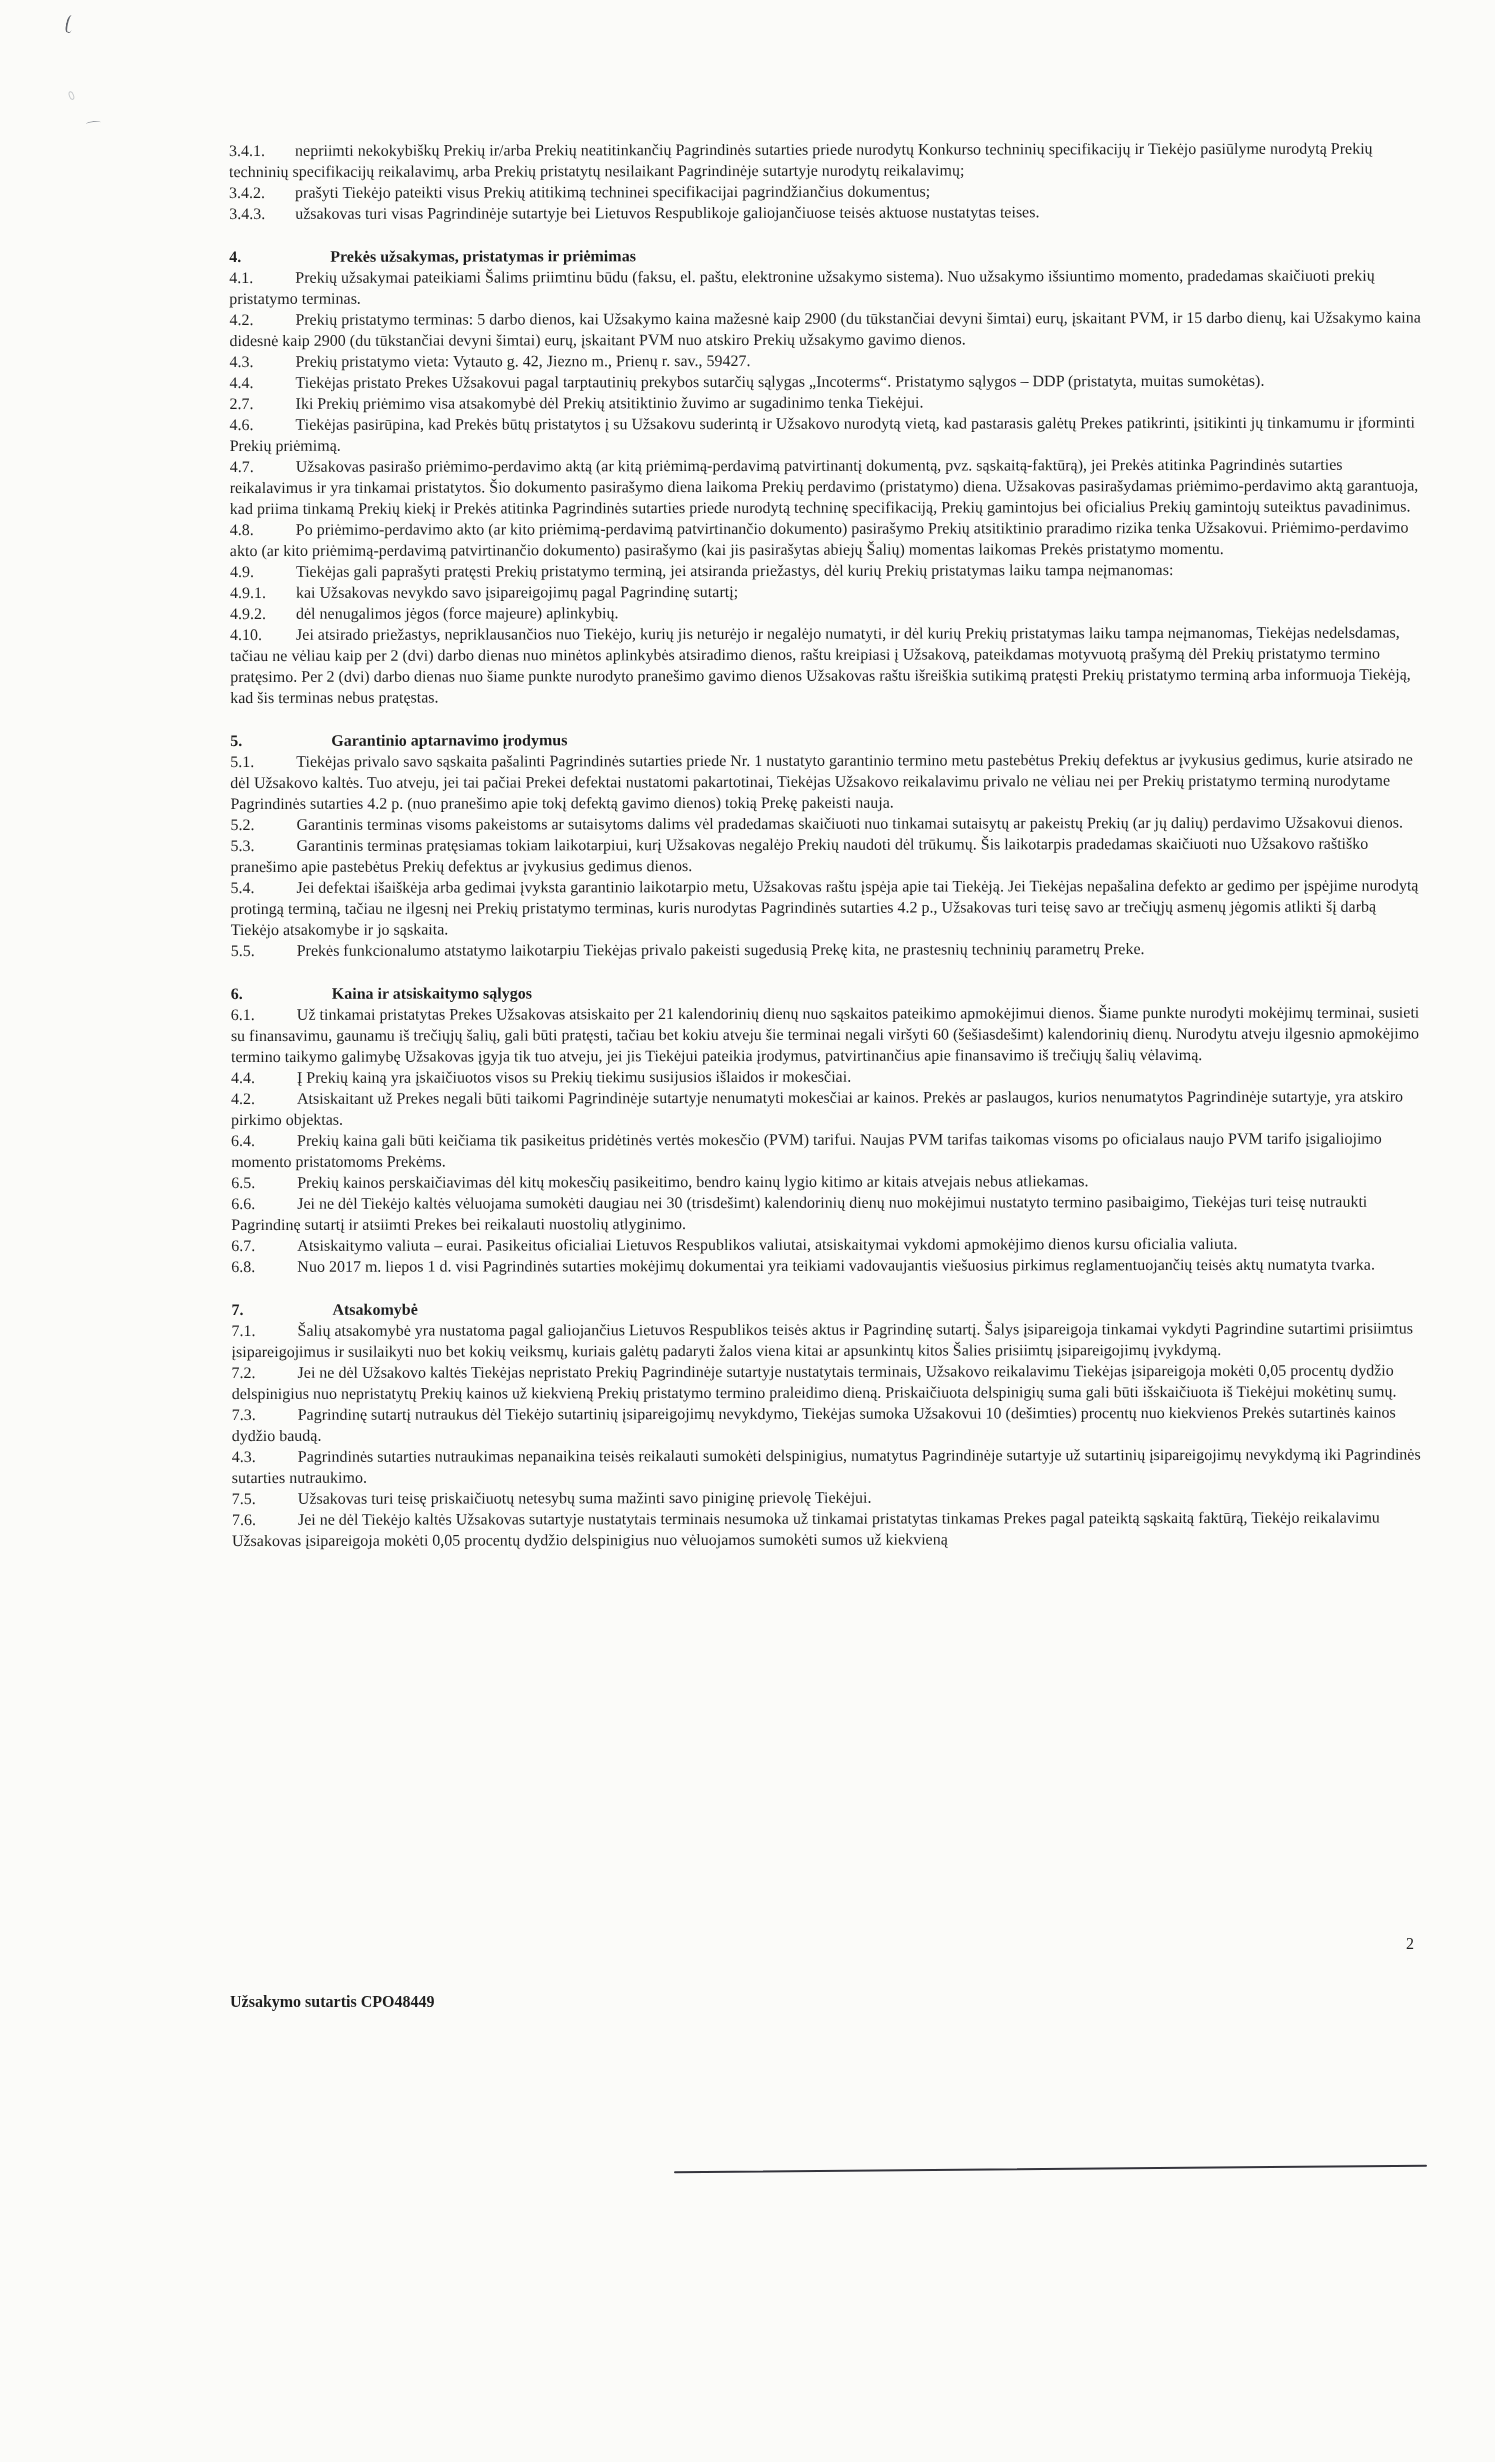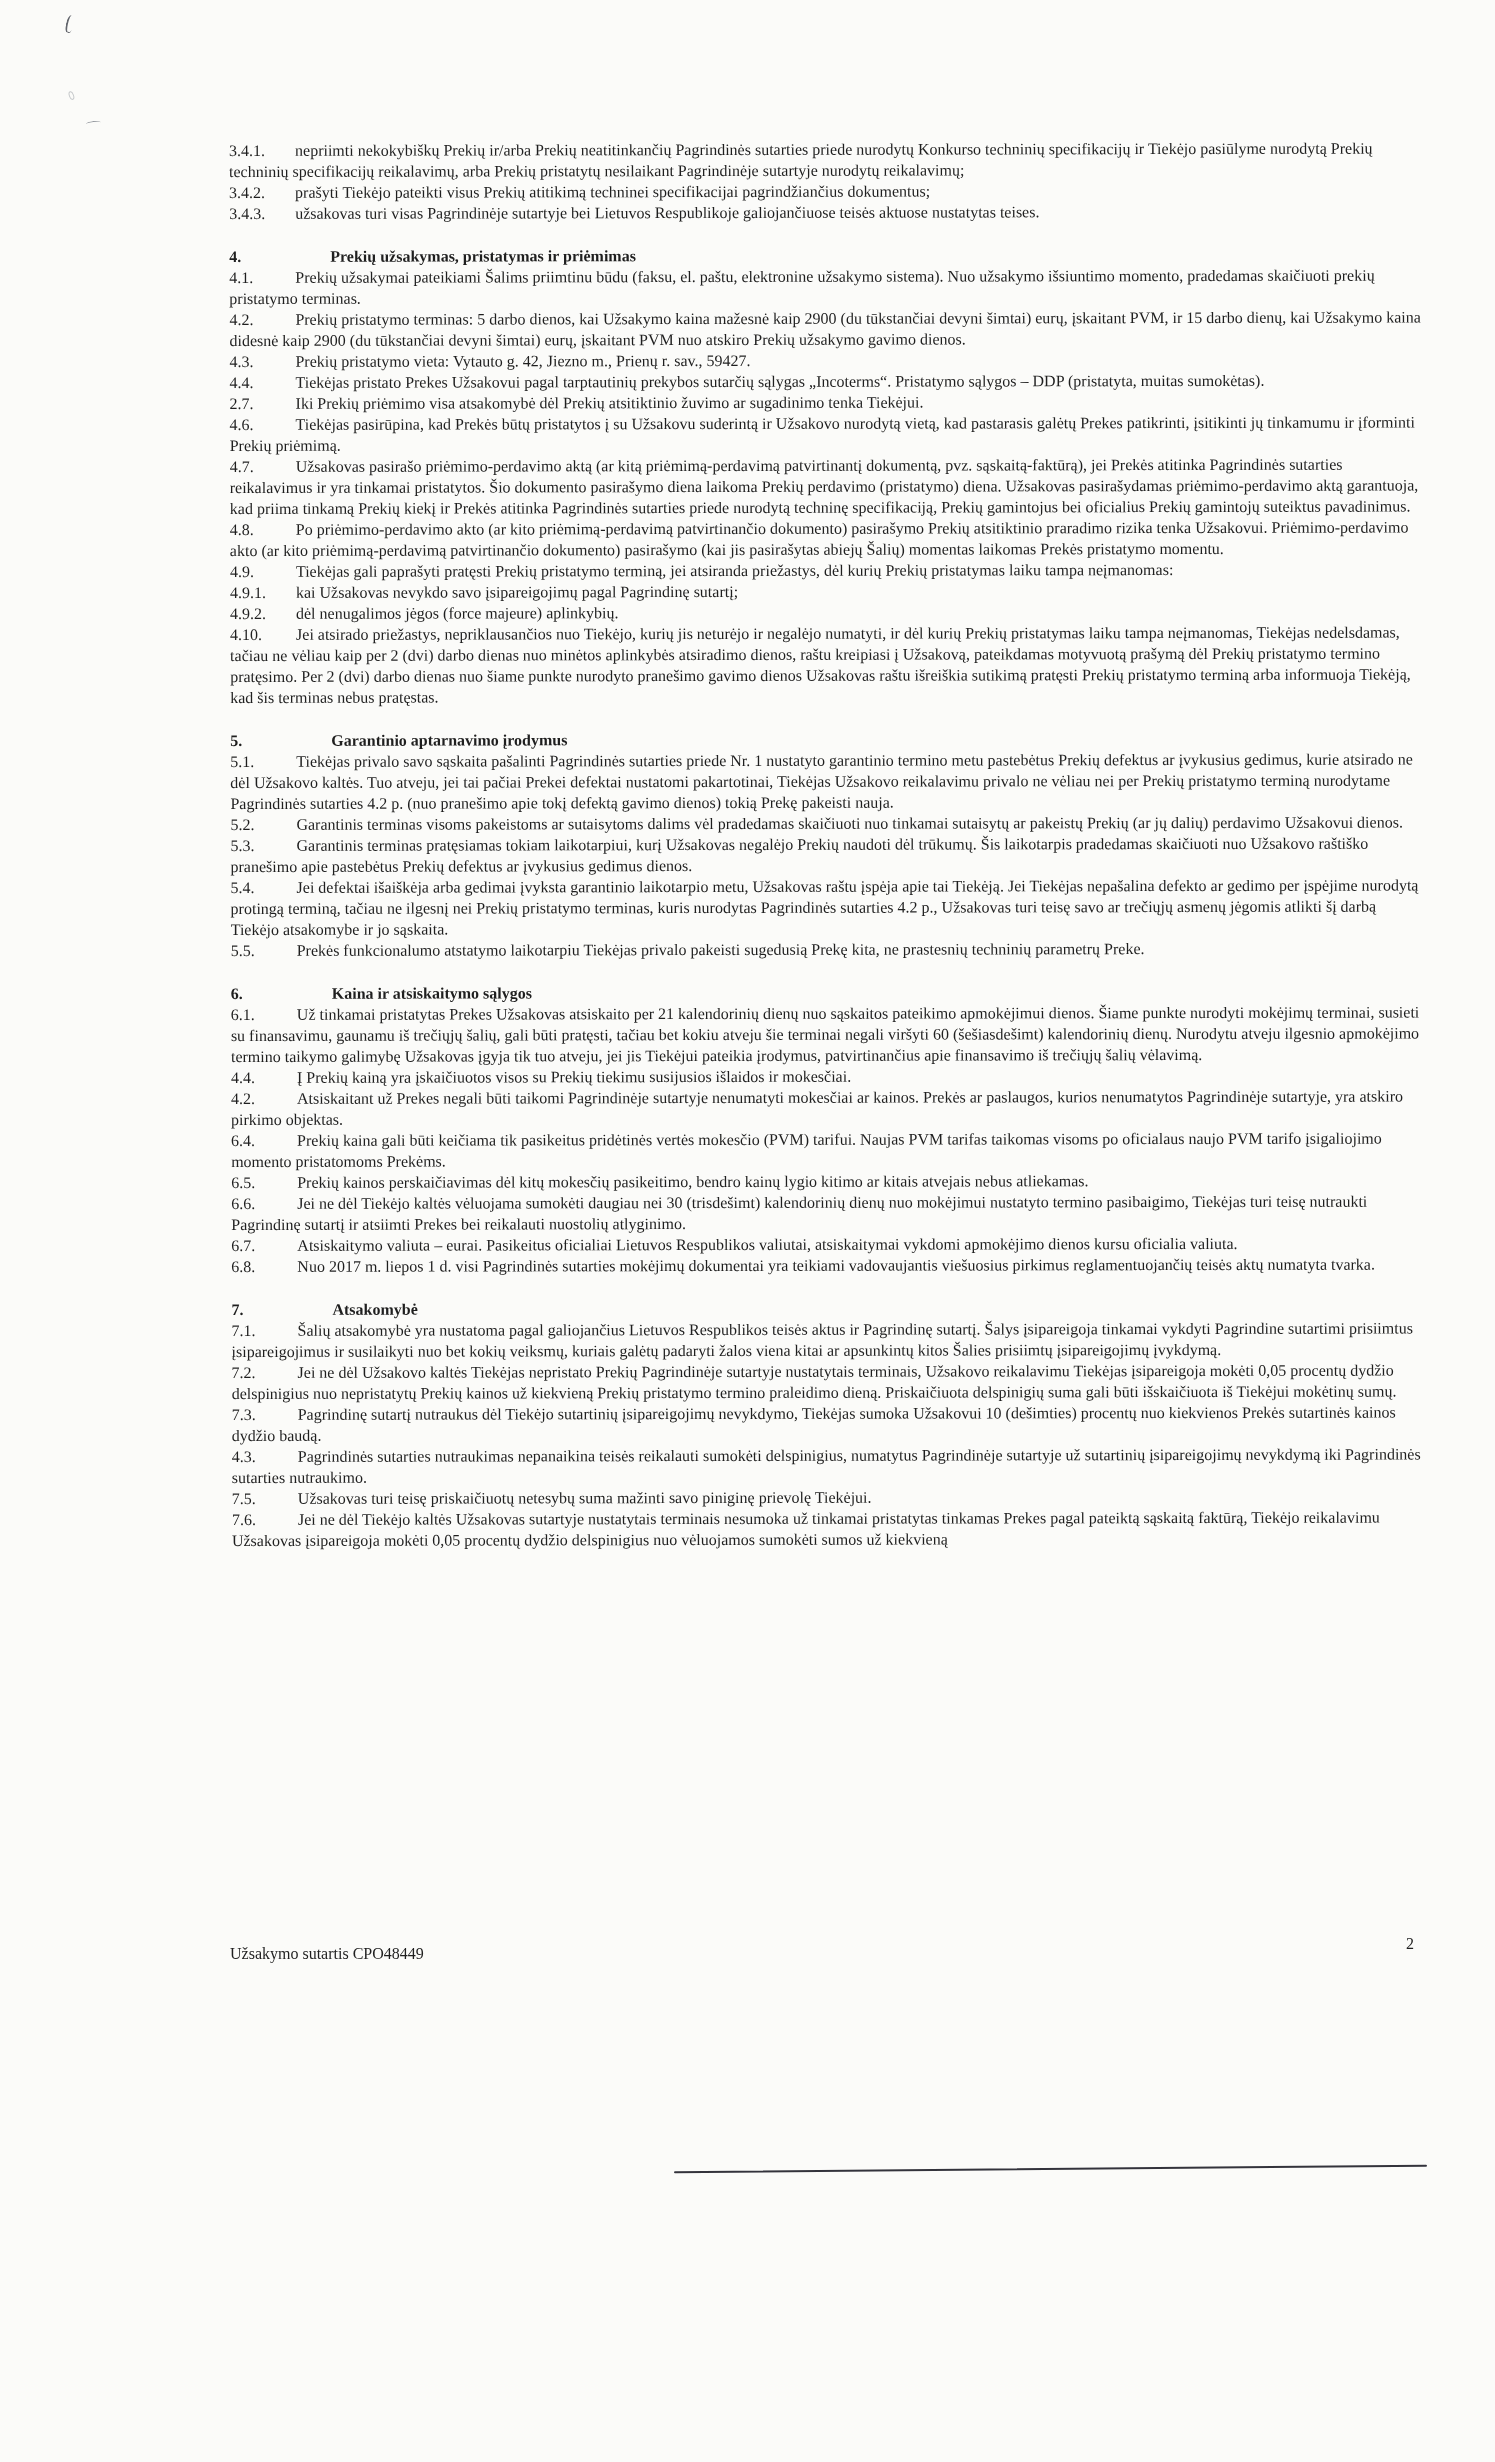--- a/index.html
+++ b/index.html
@@ -16,21 +16,21 @@
   .doc {
     position: absolute; left: 229px; top: 140px; width: 1196px;
     font-size: 16px; line-height: 21px;
     transform: rotate(-0.12deg); transform-origin: top left;
   }
   .clause { margin: 0; }
   .cnum { display: inline-block; min-width: 66px; }
   .section { margin-top: 22px; }
   .section-heading { margin: 0; font-weight: bold; }
   .hnum { display: inline-block; min-width: 101px; }
-  .footer-left { position: absolute; left: 230px; top: 1945px; font-size: 16px; }
+  .footer-left { position: absolute; left: 230px; top: 1993px; font-size: 16px; font-weight: bold; }
   .page-number { position: absolute; left: 1406px; top: 1935px; font-size: 16px; }
   .scan-line {
     position: absolute; left: 674px; top: 2168px; width: 753px; height: 2.3px;
     background: #33333c; border-radius: 1.2px; transform: rotate(-0.5deg);
   }
   .mark { position: absolute; }
   .mark1 {
     left: 66px; top: 15.2px; width: 7px; height: 17.6px;
     border-left: 2.1px solid #63666d; border-bottom: 1.2px solid #63666d;
     border-radius: 70% 30% 40% 60%; transform: rotate(12deg);
@@ -50,21 +50,21 @@
 <div class="sheet">
   <div class="mark mark1"></div>
   <div class="mark mark2"></div>
   <div class="mark mark3"></div>
 
   <div class="doc">
       <p class="clause"><span class="cnum">3.4.1.</span><span class="ctext">nepriimti nekokybiškų Prekių ir/arba Prekių neatitinkančių Pagrindinės sutarties priede nurodytų Konkurso techninių specifikacijų ir Tiekėjo pasiūlyme nurodytą Prekių techninių specifikacijų reikalavimų, arba Prekių pristatytų nesilaikant Pagrindinėje sutartyje nurodytų reikalavimų;</span></p>
       <p class="clause"><span class="cnum">3.4.2.</span><span class="ctext">prašyti Tiekėjo pateikti visus Prekių atitikimą techninei specifikacijai pagrindžiančius dokumentus;</span></p>
       <p class="clause"><span class="cnum">3.4.3.</span><span class="ctext">užsakovas turi visas Pagrindinėje sutartyje bei Lietuvos Respublikoje galiojančiuose teisės aktuose nustatytas teises.</span></p>
       <div class="section">
-        <p class="section-heading"><span class="hnum">4.</span><span>Prekių užsakymas, pristatymas ir priėmimas</span></p>
+        <p class="section-heading"><span class="hnum">4.</span><span>Prekės užsakymas, pristatymas ir priėmimas</span></p>
         <p class="clause"><span class="cnum">4.1.</span><span class="ctext">Prekių užsakymai pateikiami Šalims priimtinu būdu (faksu, el. paštu, elektronine užsakymo sistema). Nuo užsakymo išsiuntimo momento, pradedamas skaičiuoti prekių pristatymo terminas.</span></p>
         <p class="clause"><span class="cnum">4.2.</span><span class="ctext">Prekių pristatymo terminas: 5 darbo dienos, kai Užsakymo kaina mažesnė kaip 2900 (du tūkstančiai devyni šimtai) eurų, įskaitant PVM, ir 15 darbo dienų, kai Užsakymo kaina didesnė kaip 2900 (du tūkstančiai devyni šimtai) eurų, įskaitant PVM nuo atskiro Prekių užsakymo gavimo dienos.</span></p>
         <p class="clause"><span class="cnum">4.3.</span><span class="ctext">Prekių pristatymo vieta: Vytauto g. 42, Jiezno m., Prienų r. sav., 59427.</span></p>
         <p class="clause"><span class="cnum">4.4.</span><span class="ctext">Tiekėjas pristato Prekes Užsakovui pagal tarptautinių prekybos sutarčių sąlygas „Incoterms“. Pristatymo sąlygos – DDP (pristatyta, muitas sumokėtas).</span></p>
         <p class="clause"><span class="cnum">2.7.</span><span class="ctext">Iki Prekių priėmimo visa atsakomybė dėl Prekių atsitiktinio žuvimo ar sugadinimo tenka Tiekėjui.</span></p>
         <p class="clause"><span class="cnum">4.6.</span><span class="ctext">Tiekėjas pasirūpina, kad Prekės būtų pristatytos į su Užsakovu suderintą ir Užsakovo nurodytą vietą, kad pastarasis galėtų Prekes patikrinti, įsitikinti jų tinkamumu ir įforminti Prekių priėmimą.</span></p>
         <p class="clause"><span class="cnum">4.7.</span><span class="ctext">Užsakovas pasirašo priėmimo-perdavimo aktą (ar kitą priėmimą-perdavimą patvirtinantį dokumentą, pvz. sąskaitą-faktūrą), jei Prekės atitinka Pagrindinės sutarties reikalavimus ir yra tinkamai pristatytos. Šio dokumento pasirašymo diena laikoma Prekių perdavimo (pristatymo) diena. Užsakovas pasirašydamas priėmimo-perdavimo aktą garantuoja, kad priima tinkamą Prekių kiekį ir Prekės atitinka Pagrindinės sutarties priede nurodytą techninę specifikaciją, Prekių gamintojus bei oficialius Prekių gamintojų suteiktus pavadinimus.</span></p>
         <p class="clause"><span class="cnum">4.8.</span><span class="ctext">Po priėmimo-perdavimo akto (ar kito priėmimą-perdavimą patvirtinančio dokumento) pasirašymo Prekių atsitiktinio praradimo rizika tenka Užsakovui. Priėmimo-perdavimo akto (ar kito priėmimą-perdavimą patvirtinančio dokumento) pasirašymo (kai jis pasirašytas abiejų Šalių) momentas laikomas Prekės pristatymo momentu.</span></p>
         <p class="clause"><span class="cnum">4.9.</span><span class="ctext">Tiekėjas gali paprašyti pratęsti Prekių pristatymo terminą, jei atsiranda priežastys, dėl kurių Prekių pristatymas laiku tampa neįmanomas:</span></p>
         <p class="clause"><span class="cnum">4.9.1.</span><span class="ctext">kai Užsakovas nevykdo savo įsipareigojimų pagal Pagrindinę sutartį;</span></p>

